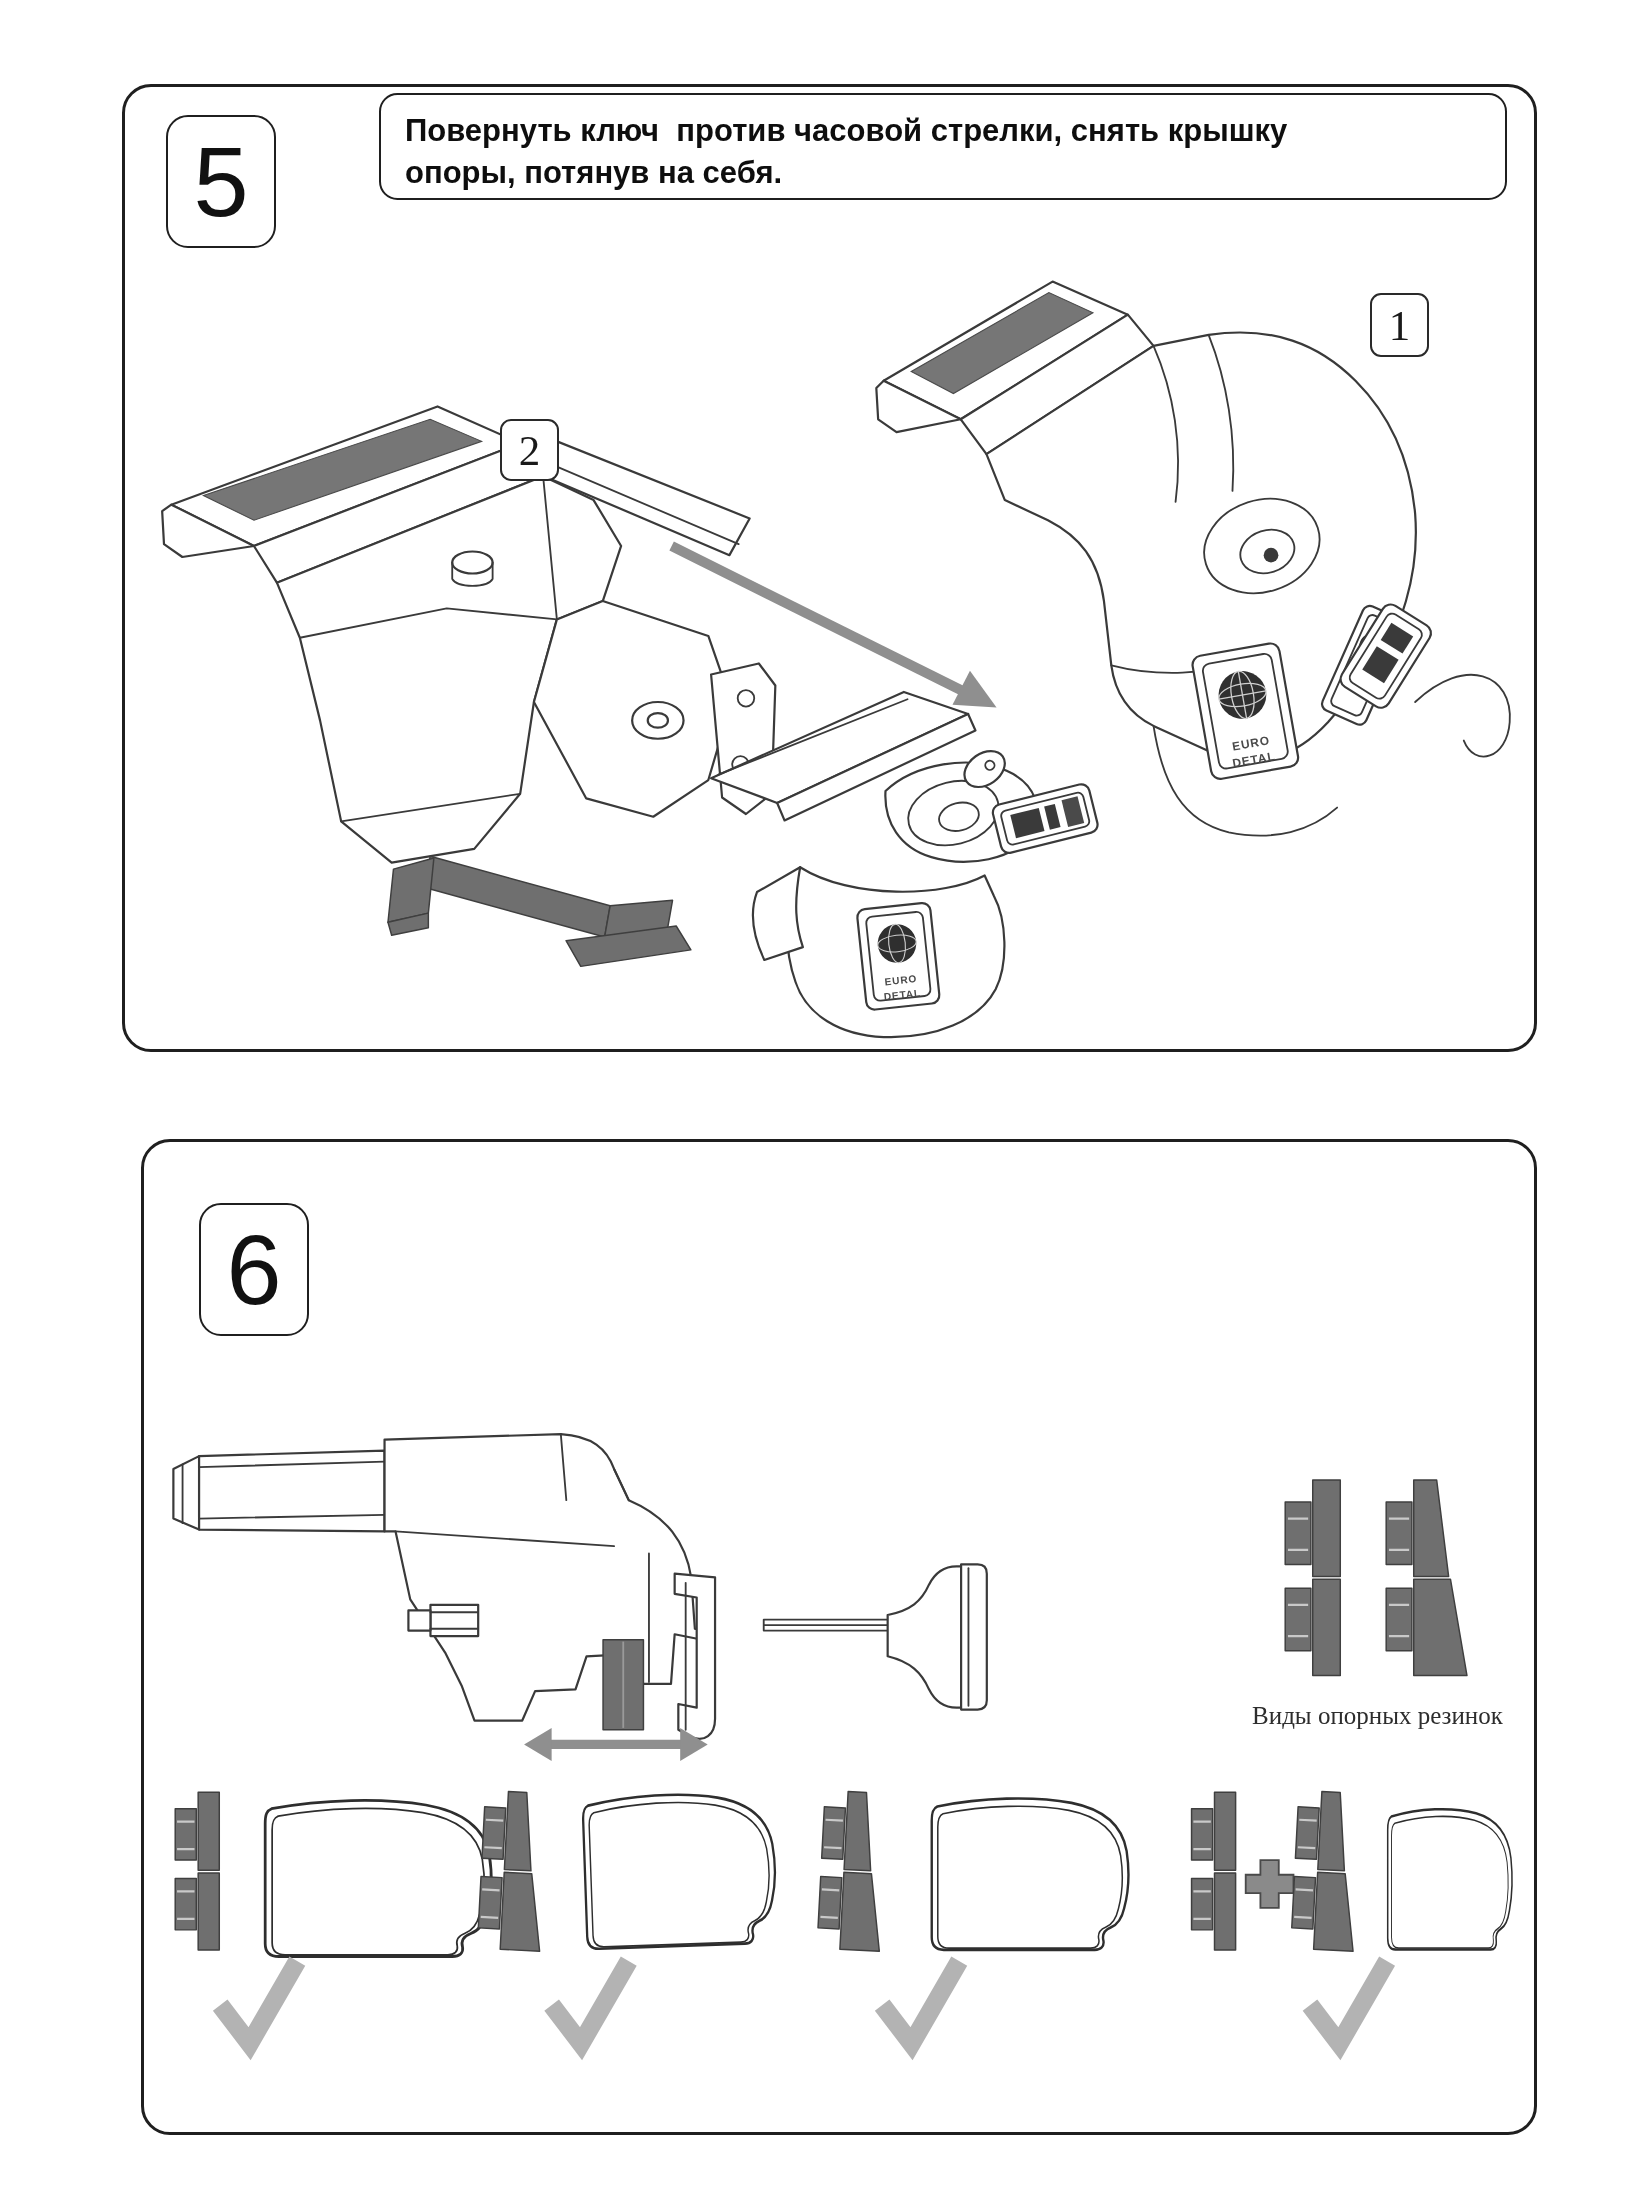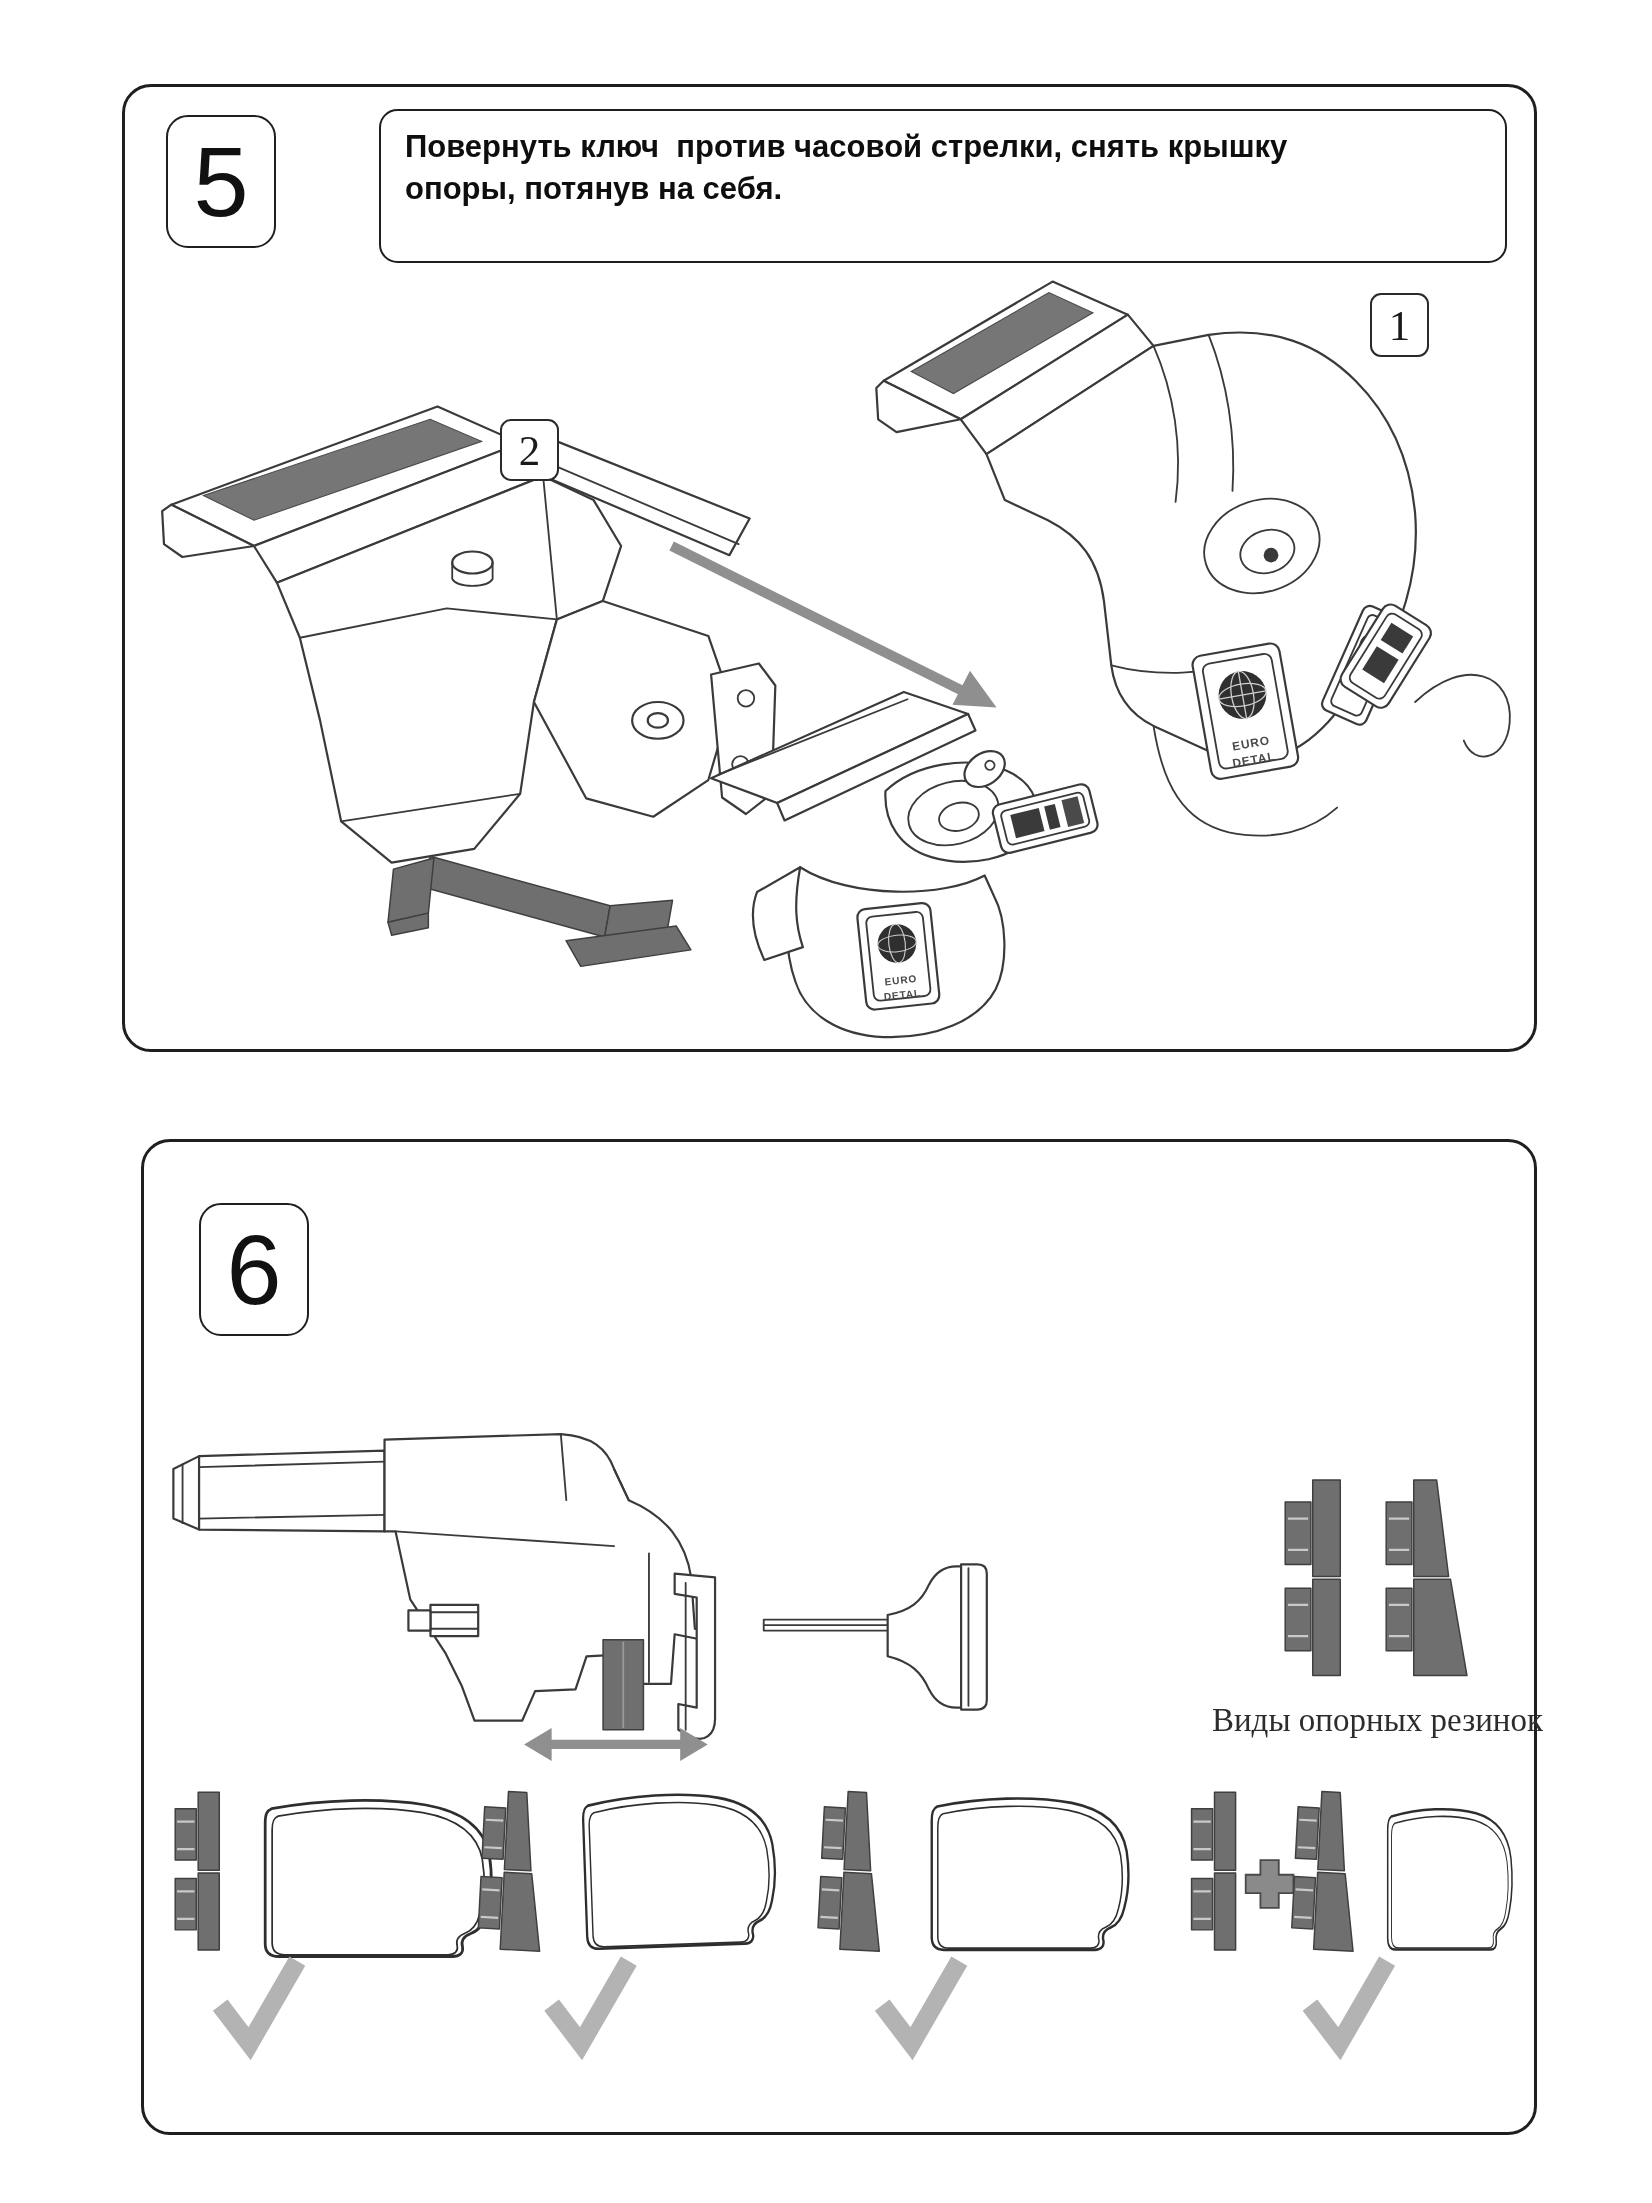--- a/index.html
+++ b/index.html
@@ -8,31 +8,31 @@
   .panel{position:absolute;border:3.2px solid #1f1f1f;border-radius:29px;background:#fff;}
   .panel5{left:122px;top:84px;width:1409px;height:962px;}
   .panel6{left:141px;top:1139px;width:1390px;height:990px;}
   .numbox{position:absolute;border:2.8px solid #1f1f1f;border-radius:22px;background:#fff;
           display:flex;align-items:center;justify-content:center;
           font-family:"Liberation Sans",sans-serif;font-weight:400;font-size:99px;line-height:1;}
   .n5{left:41px;top:27.5px;width:106px;height:129px;}
   .n6{left:55px;top:61px;width:106px;height:129px;}
   .textbox{position:absolute;border:2.8px solid #1f1f1f;border-radius:18.4px;background:#fff;
            box-sizing:border-box;padding:14.7px 24px;}
-  .tb5{left:254px;top:22px;width:1128px;height:154px;}
+  .tb5{left:254px;top:6px;width:1128px;height:107px;}
   .tb6{left:265px;top:46px;width:1100px;height:209px;}
   .textbox p{margin:0;font-weight:bold;font-size:31px;line-height:1.38;white-space:pre-wrap;
              font-family:"Liberation Sans",sans-serif;color:#0e0e0e;}
   .plabel{position:absolute;border:2.8px solid #2a2a2a;border-radius:11px;background:#fff;
           display:flex;align-items:center;justify-content:center;
           font-family:"Liberation Serif",serif;font-size:43px;line-height:1;color:#1a1a1a;}
   .l2{left:375px;top:332px;width:55px;height:58px;}
   .l1{left:1245px;top:206px;width:55px;height:60px;}
   .caption{position:absolute;left:1029px;top:560px;width:409px;text-align:center;
-           font-family:"Liberation Serif",serif;font-size:33px;color:#2d2d2d;}
+           font-family:"Liberation Serif",serif;font-size:25px;color:#2d2d2d;}
   .dsvg{position:absolute;left:0;top:0;width:100%;height:100%;}
   
   .ln{fill:#ffffff;stroke:#3a3a3a;stroke-width:2.4;stroke-linejoin:round;}
   .lnf{fill:none;stroke:#3a3a3a;stroke-width:2;stroke-linejoin:round;stroke-linecap:round;}
   .dk{fill:#6f6f6f;stroke:#3f3f3f;stroke-width:1.6;stroke-linejoin:round;}
   .stripe{fill:#767676;stroke:#4a4a4a;stroke-width:1.2;}
   .lt{stroke:#c9c9c9;stroke-width:2.4;fill:none;}
   .railo{fill:#ffffff;stroke:#2e2e2e;stroke-width:3;}
   .raili{fill:none;stroke:#2e2e2e;stroke-width:2;}
   .gray{fill:#8f8f8f;}

